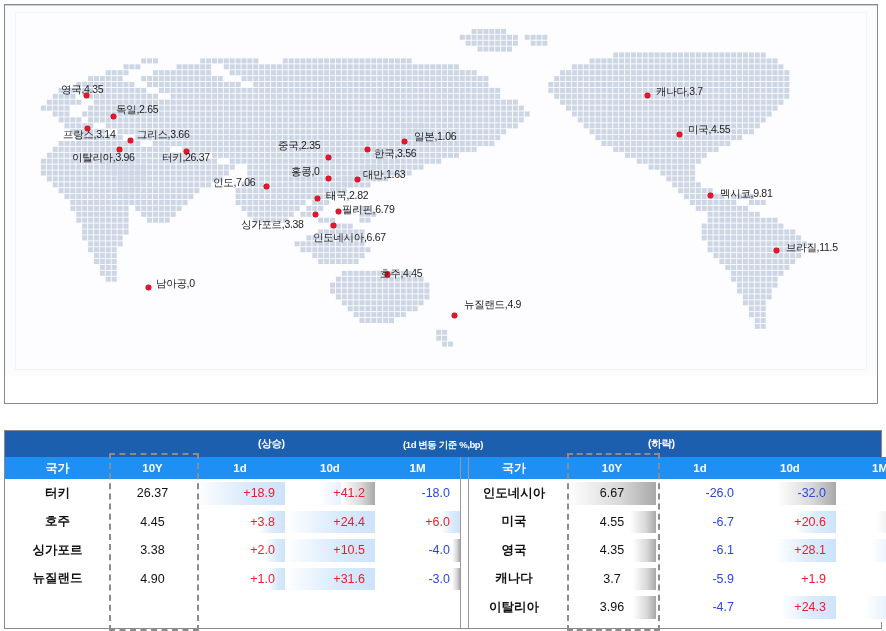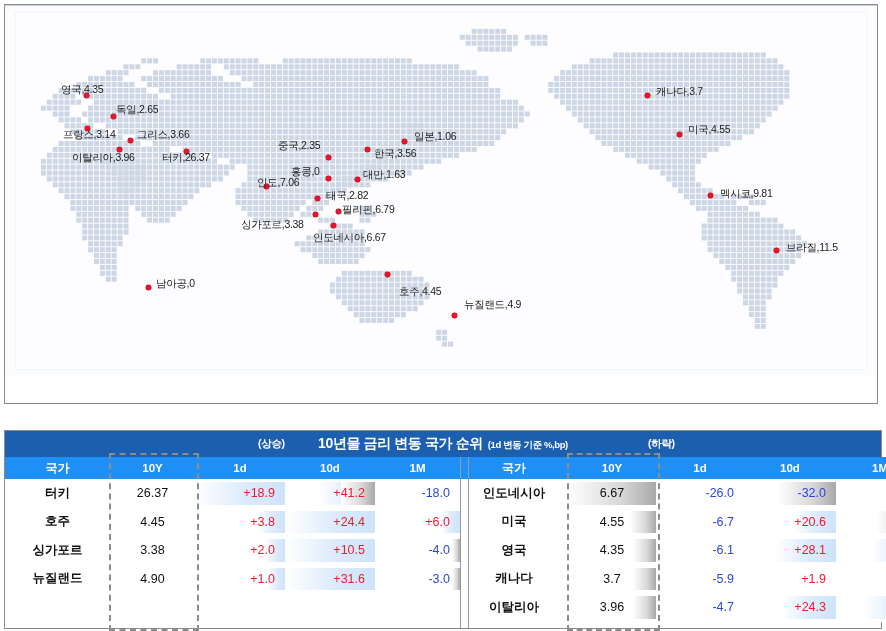--- a/index.html
+++ b/index.html
@@ -2966,52 +2966,51 @@
             <div class="mlabel" style="left:262px;top:127px;">중국,2.35</div>
             <div class="dot" style="left:386px;top:126px;"></div>
             <div class="mlabel" style="left:398px;top:118px;">일본,1.06</div>
             <div class="dot" style="left:349px;top:134px;"></div>
             <div class="mlabel" style="left:358px;top:135px;">한국,3.56</div>
             <div class="dot" style="left:310px;top:163px;"></div>
             <div class="mlabel" style="left:275px;top:153px;">홍콩,0</div>
             <div class="dot" style="left:339px;top:164px;"></div>
             <div class="mlabel" style="left:347px;top:156px;">대만,1.63</div>
             <div class="dot" style="left:248px;top:171px;"></div>
-            <div class="mlabel" style="left:197px;top:164px;margin-left:44px;">인도,7.06</div>
+            <div class="mlabel" style="left:197px;top:164px;">인도,7.06</div>
             <div class="dot" style="left:299px;top:183px;"></div>
             <div class="mlabel" style="left:310px;top:177px;">태국,2.82</div>
             <div class="dot" style="left:320px;top:196px;"></div>
             <div class="mlabel" style="left:326px;top:191px;">필리핀,6.79</div>
             <div class="dot" style="left:297px;top:199px;"></div>
             <div class="mlabel" style="left:225px;top:206px;">싱가포르,3.38</div>
             <div class="dot" style="left:315px;top:210px;"></div>
             <div class="mlabel" style="left:297px;top:219px;">인도네시아,6.67</div>
             <div class="dot" style="left:629px;top:80px;"></div>
             <div class="mlabel" style="left:640px;top:73px;">캐나다,3.7</div>
             <div class="dot" style="left:661px;top:119px;"></div>
             <div class="mlabel" style="left:672px;top:111px;">미국,4.55</div>
             <div class="dot" style="left:692px;top:180px;"></div>
             <div class="mlabel" style="left:704px;top:175px;">멕시코,9.81</div>
             <div class="dot" style="left:758px;top:235px;"></div>
             <div class="mlabel" style="left:770px;top:229px;">브라질,11.5</div>
             <div class="dot" style="left:130px;top:272px;"></div>
             <div class="mlabel" style="left:140px;top:265px;">남아공,0</div>
             <div class="dot" style="left:369px;top:259px;"></div>
-            <div class="mlabel" style="left:383px;top:255px;margin-top:18px;">호주,4.45</div>
+            <div class="mlabel" style="left:364px;top:255px;">호주,4.45</div>
             <div class="dot" style="left:436px;top:300px;"></div>
             <div class="mlabel" style="left:448px;top:286px;">뉴질랜드,4.9</div>
           </div>
       </div>
     </div>
   </div>
 
   <div class="tbl-panel">
     <div class="tbl-title-bar">
       <div class="tt-center">
-        <span class="tt-main">10년물 금리 변동 국가 순위</span>
         <span class="tt-sub">(1d 변동 기준 %,bp)</span>
       </div>
       <div class="tt-up">(상승)</div>
       <div class="tt-down">(하락)</div>
     </div>
     <div class="grids">
       <div class="gside gleft">
         <table class="rt" id="tbl-rising">
             <colgroup>
               <col style="width:105px">

